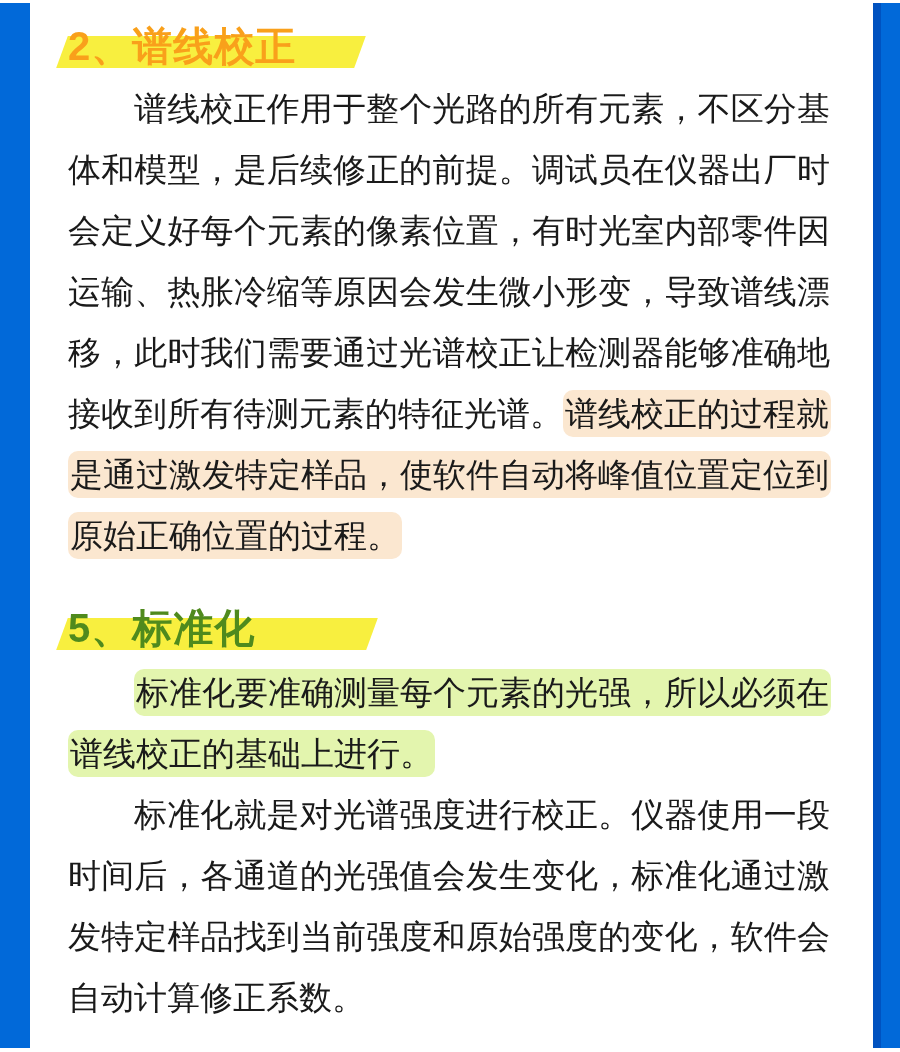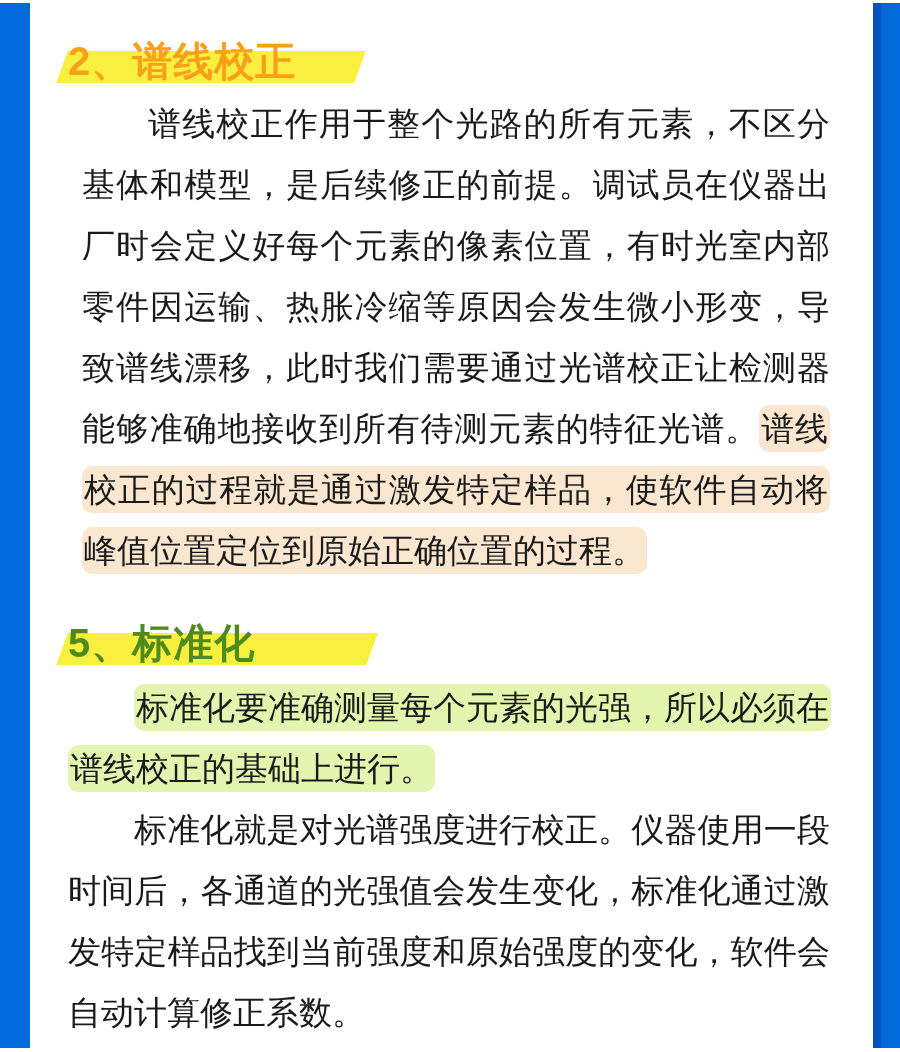--- a/index.html
+++ b/index.html
@@ -16,34 +16,34 @@
   html,body{width:900px;height:1052px;background:#ffffff;overflow:hidden;
     font-family:"Liberation Sans","DejaVu Sans",sans-serif;}
   .page{position:relative;width:900px;height:1052px;background:#ffffff;}
 
   .blue-bar{position:absolute;top:3px;bottom:4px;}
   .blue-bar.left{left:0;width:30px;background:var(--border-blue);}
   .blue-bar.right{right:0;width:27px;
     background:linear-gradient(90deg,var(--border-blue-dark) 0 8px,var(--border-blue) 8px);}
 
   .content{position:absolute;left:0;top:0;width:900px;height:1052px;
-    padding:39px 70px 0 68px;}
+    padding:24px 70px 0 68px;}
 
   .heading{position:relative;height:44px;}
   .heading.second{margin-top:40px;}
   .h-bar{position:absolute;left:-6px;top:12px;height:32px;
     background:var(--heading-bar);transform:skewX(-20deg);}
   .h-bar.w2{width:298px;}
   .h-bar.w3{width:310px;}
   .h-text{position:relative;z-index:1;font-weight:bold;font-size:40px;line-height:44px;
     letter-spacing:1px;}
   .h-text.orange{color:var(--heading2);}
   .h-text.green{color:var(--heading3);}
 
-  .sec2-body{margin-top:10px;margin-left:14px;}
+  .sec2-body{margin-top:10px;}
   .sec3-body{margin-top:12px;}
 
   p.body{font-size:33px;line-height:61px;color:var(--body-text);
     text-align:justify;text-indent:2em;}
 
   .hl{border-radius:10px;padding:5px 2px;
     box-decoration-break:clone;-webkit-box-decoration-break:clone;}
   .hl-peach{background:var(--highlight-peach);}
   .hl-green{background:var(--highlight-green);}
 </style>

